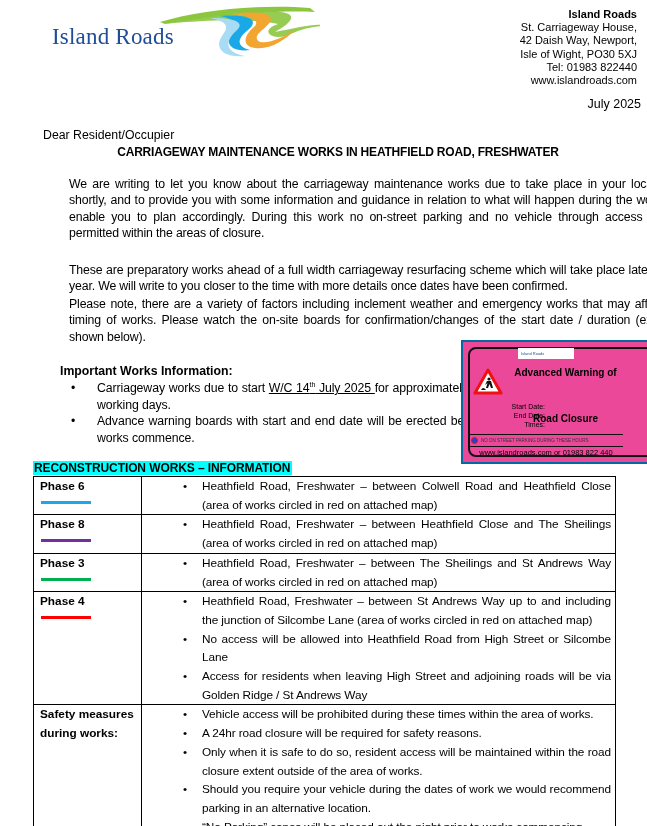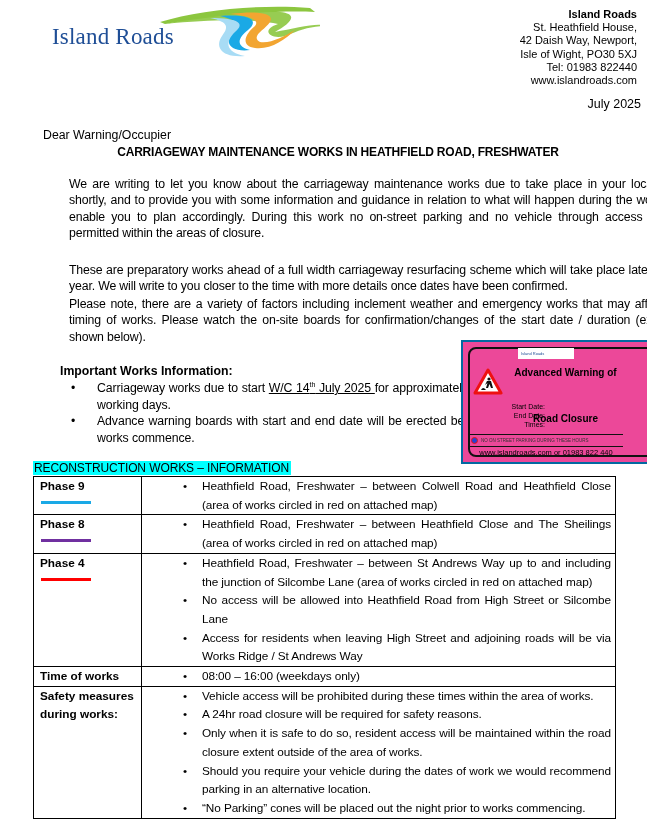--- a/index.html
+++ b/index.html
@@ -26,21 +26,21 @@
   #sign { position:absolute; left:461px; top:340px; width:202px; height:124px; background:#ec4899; border:2px solid #0369a1; box-sizing:border-box; }
   #sign .frame { position:absolute; left:5px; top:5px; right:5px; bottom:5px; border:2.5px solid #111; border-radius:8px; }
   #sign .logo-strip { position:absolute; left:55px; top:6px; width:56px; height:11px; background:#fff; font-size:4px; color:#1f4e96; line-height:11px; padding-left:3px; box-sizing:border-box; }
   #sign .t1 { position:absolute; left:40px; top:25px; width:125px; text-align:center; font-size:10px; font-weight:bold; }
   #sign .t2 { position:absolute; left:40px; top:42px; width:125px; text-align:center; font-size:10px; font-weight:bold;margin-top:29px; }
   #sign .tri { position:absolute; left:10px; top:26px; }
   #sign .fields { position:absolute; left:40px; top:60px; width:42px; text-align:right; font-size:7px; line-height:9px; }
   #sign .noparking { position:absolute; left:6px; top:92px; width:154px; font-size:4.5px; color:#333; border-top:1px solid #111; padding-top:2px; white-space:nowrap; }
   #sign .noparking .np { display:inline-block; width:7px; height:7px; border-radius:50%; background:#2a3fcf; border:1.5px solid #e11; vertical-align:middle; margin:0 3px 0 2px; box-sizing:border-box; }
   #sign .web { position:absolute; left:6px; top:104px; width:154px; text-align:center; font-size:7.5px; border-top:1px solid #111; padding-top:1px; }
-  #rw { position:absolute; left:33px; top:461px; background:#00ffff; font-size:12px; font-weight:normal; padding:0 2px 0 1px; line-height:14px; letter-spacing:-0.1px; }
+  #rw { position:absolute; left:33px; top:461px; background:#00ffff; font-size:12px; font-weight:bold; padding:0 2px 0 1px; line-height:14px; letter-spacing:-0.1px; }
   table { position:absolute; left:33px; top:476px; width:583px; border-collapse:collapse; font-size:11.8px; }
   td { border:1px solid #000; vertical-align:top; padding:0; line-height:18.7px; }
   td.lab { width:101px; padding-left:6px; font-weight:bold; }
   td.lab .line { display:block; width:50px; height:3px; margin:5px 0 6px 1px; }
   td.con ul { margin:0; padding:0 4px 0 28px; list-style:none; }
   td.con li { position:relative; letter-spacing:-0.1px; text-align:justify;margin-left:32px; }
   td.con li::before { content:"•"; position:absolute; left:-19px; }
 </style>
 </head>
 <body>
@@ -51,30 +51,30 @@
     <path d="M50 22 C90 10 150 4 200 8 L205 12 C170 10 110 14 55 24 Z" fill="#8cc63f"></path>
     <path d="M55 24 C100 14 140 10 170 12 C190 14 180 24 165 32 C185 28 210 22 215 26 C200 26 190 30 175 36 C160 40 150 30 168 24 C150 20 110 18 55 24 Z" fill="#8cc63f" opacity="0.9"></path>
     <path d="M120 14 C150 10 165 14 160 22 C155 30 140 36 150 42 C160 44 175 36 185 30 C175 40 160 50 145 48 C130 46 135 34 145 26 C150 20 140 16 120 14 Z" fill="#f2a531"></path>
     <path d="M110 16 C140 14 150 20 138 30 C128 38 125 46 140 50 C125 52 115 46 120 36 C125 26 135 22 110 16 Z" fill="#1aa9e6"></path>
     <path d="M100 18 C130 18 135 24 125 32 C115 42 115 52 135 56 C110 58 105 46 112 36 C118 28 120 22 100 18 Z" fill="#a8dcf5"></path>
   </svg>
 </div>
 
 <div id="addr">
   <div class="org">Island Roads</div>
-  <div>St. Heathfield House,</div>
+  <div>St. Carriageway House,</div>
   <div>42 Daish Way, Newport,</div>
   <div>Isle of Wight, PO30 5XJ</div>
   <div>Tel: 01983 822440</div>
   <div>www.islandroads.com</div>
 </div>
 
 <div id="date">July 2025</div>
 
-<div id="salut">Dear Warning/Occupier</div>
+<div id="salut">Dear Resident/Occupier</div>
 <div id="subject">CARRIAGEWAY MAINTENANCE WORKS IN HEATHFIELD ROAD, FRESHWATER</div>
 
 <div id="p1" class="p">We are writing to let you know about the carriageway maintenance works due to take place in your local area shortly, and to provide you with some information and guidance in relation to what will happen during the works, to enable you to plan accordingly. During this work no on-street parking and no vehicle through access will be permitted within the areas of closure.</div>
 <div id="p2" class="p">These are preparatory works ahead of a full width carriageway resurfacing scheme which will take place later in the year.  We will write to you closer to the time with more details once dates have been confirmed.</div>
 <div id="p3" class="p">Please note, there are a variety of factors including inclement weather and emergency works that may affect the timing of works. Please watch the on-site boards for confirmation/changes of the start date / duration (example shown below).</div>
 
 <div id="iw">
   <div class="h">Important Works Information:</div>
   <ul>
     <li><span>Carriageway works due to start </span><span class="ul"><span>W/C 14</span><sup>th</sup><span> July 2025 </span></span><span>for approximately 17 working days.</span></li>
@@ -100,51 +100,51 @@
   </div>
   <div class="noparking"><span class="np"></span><span>NO ON STREET PARKING DURING THESE HOURS</span></div>
   <div class="web">www.islandroads.com or 01983 822 440</div>
 </div>
 
 <div id="rw">RECONSTRUCTION WORKS – INFORMATION</div>
 
 <table>
   <tbody>
       <tr>
-    <td class="lab"><span>Phase 9</span><span class="line" style="background:#1aa9e6"></span></td>
+    <td class="lab"><span>Phase 6</span><span class="line" style="background:#1aa9e6"></span></td>
     <td class="con">
           <ul>
             <li>Heathfield Road, Freshwater – between Colwell Road and Heathfield Close (area of works circled in red on attached map)</li>
           </ul>
         </td>
   </tr>
   <tr>
     <td class="lab"><span>Phase 8</span><span class="line" style="background:#7030a0"></span></td>
     <td class="con">
           <ul>
             <li>Heathfield Road, Freshwater – between Heathfield Close and The Sheilings (area of works circled in red on attached map)</li>
           </ul>
         </td>
   </tr>
   <tr>
+    <td class="lab"><span>Phase 3</span><span class="line" style="background:#00b050"></span></td>
+    <td class="con">
+          <ul>
+            <li>Heathfield Road, Freshwater – between The Sheilings and St Andrews Way (area of works circled in red on attached map)</li>
+          </ul>
+        </td>
+  </tr>
+  <tr>
     <td class="lab"><span>Phase 4</span><span class="line" style="background:#ff0000"></span></td>
     <td class="con">
           <ul>
       <li>Heathfield Road, Freshwater – between St Andrews Way up to and including the junction of Silcombe Lane (area of works circled in red on attached map)</li>
       <li>No access will be allowed into Heathfield Road from High Street or Silcombe Lane</li>
-      <li>Access for residents when leaving High Street and adjoining roads will be via Works Ridge / St Andrews Way</li>
+      <li>Access for residents when leaving High Street and adjoining roads will be via Golden Ridge / St Andrews Way</li>
     </ul>
-        </td>
-  </tr>
-  <tr>
-    <td class="lab">Time of works</td>
-    <td class="con">
-          <ul>
-            <li>08:00 – 16:00 (weekdays only)</li>
-          </ul>
         </td>
   </tr>
   <tr>
     <td class="lab" style="width:95px;padding-right:6px">Safety measures during works:</td>
     <td class="con">
           <ul>
       <li>Vehicle access will be prohibited during these times within the area of works.</li>
       <li>A 24hr road closure will be required for safety reasons.</li>
       <li>Only when it is safe to do so, resident access will be maintained within the road closure extent outside of the area of works.</li>
       <li>Should you require your vehicle during the dates of work we would recommend parking in an alternative location.</li>

